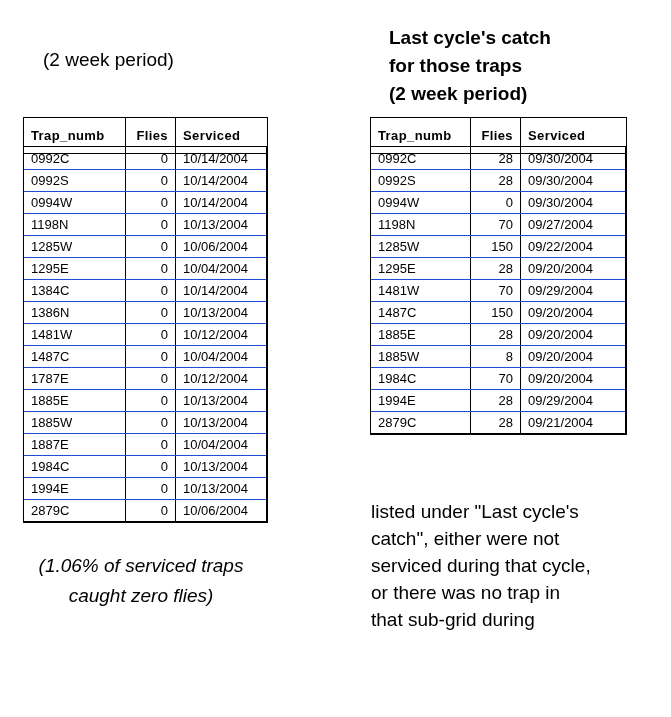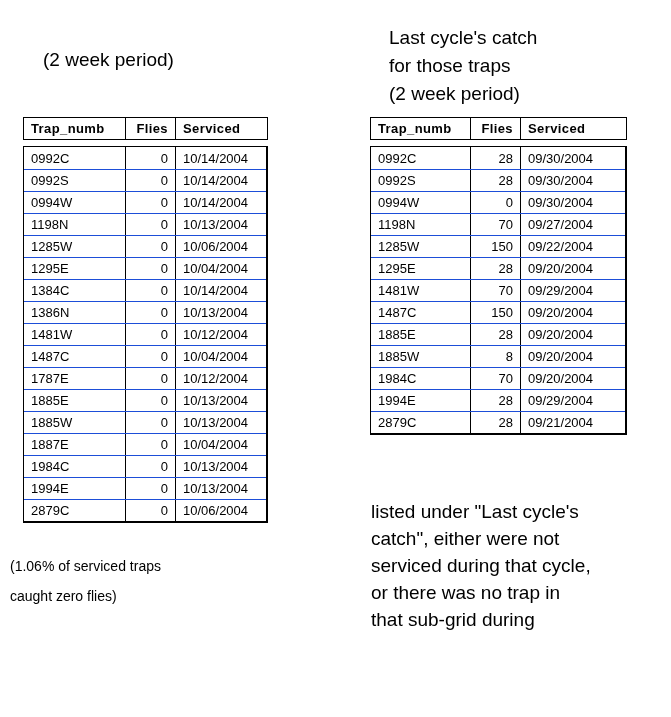--- a/index.html
+++ b/index.html
@@ -10,27 +10,27 @@
     height: 717px;
     font-family: "Liberation Sans", sans-serif;
     color: #000000;
     overflow: hidden;
   }
   .abs { position: absolute; }
 
   
   .title { font-size: 19px; line-height: 31px; white-space: pre; }
   .title.tight { line-height: 28px; }
-  .caption { font-size: 14px; line-height: 30px; text-align: left; white-space: pre; }
+  .caption { font-size: 19px; line-height: 30px; text-align: center; white-space: pre; font-style: italic; }
   .note { font-size: 19px; line-height: 27px; white-space: pre; }
 
   
   .thead {
     display: grid;
-    height: 23px;
+    height: 37px;
     border: 1px solid #000;
     font-weight: bold;
     font-size: 13px;
     letter-spacing: 0.4px;
     align-items: stretch;
   }
   
   .tbody {
     border: 1px solid #000;
     border-right-width: 2px;
@@ -147,21 +147,21 @@
     </div>
     <div class="trow cols-left">
       <div class="tcell c0">2879C</div>
       <div class="tcell c1">0</div>
       <div class="tcell c2">10/06/2004</div>
     </div>
   </div>
 
 <div class="abs caption" style="left:10px; top:551px; width:262px;"><div>(1.06% of serviced traps</div><div>caught zero flies)</div></div>
 
-<div class="abs title tight" style="left:389px; top:24px;"><div>Last cycle's catch</div><div>for those traps</div><div>(2 week period)</div></div>
+<div class="abs title tight" style="left:389px; top:24px;font-weight:bold;"><div>Last cycle's catch</div><div>for those traps</div><div>(2 week period)</div></div>
 
 <div class="abs thead cols-right" style="left:370px; top:117px; width:257px;">
     <div class="tcell c0">Trap_numb</div>
     <div class="tcell c1">Flies</div>
     <div class="tcell c2">Serviced</div>
   </div>
 
 <div class="abs tbody" style="left:370px; top:146px; width:257px; height:289px;">
     <div class="trow cols-right">
       <div class="tcell c0">0992C</div>

